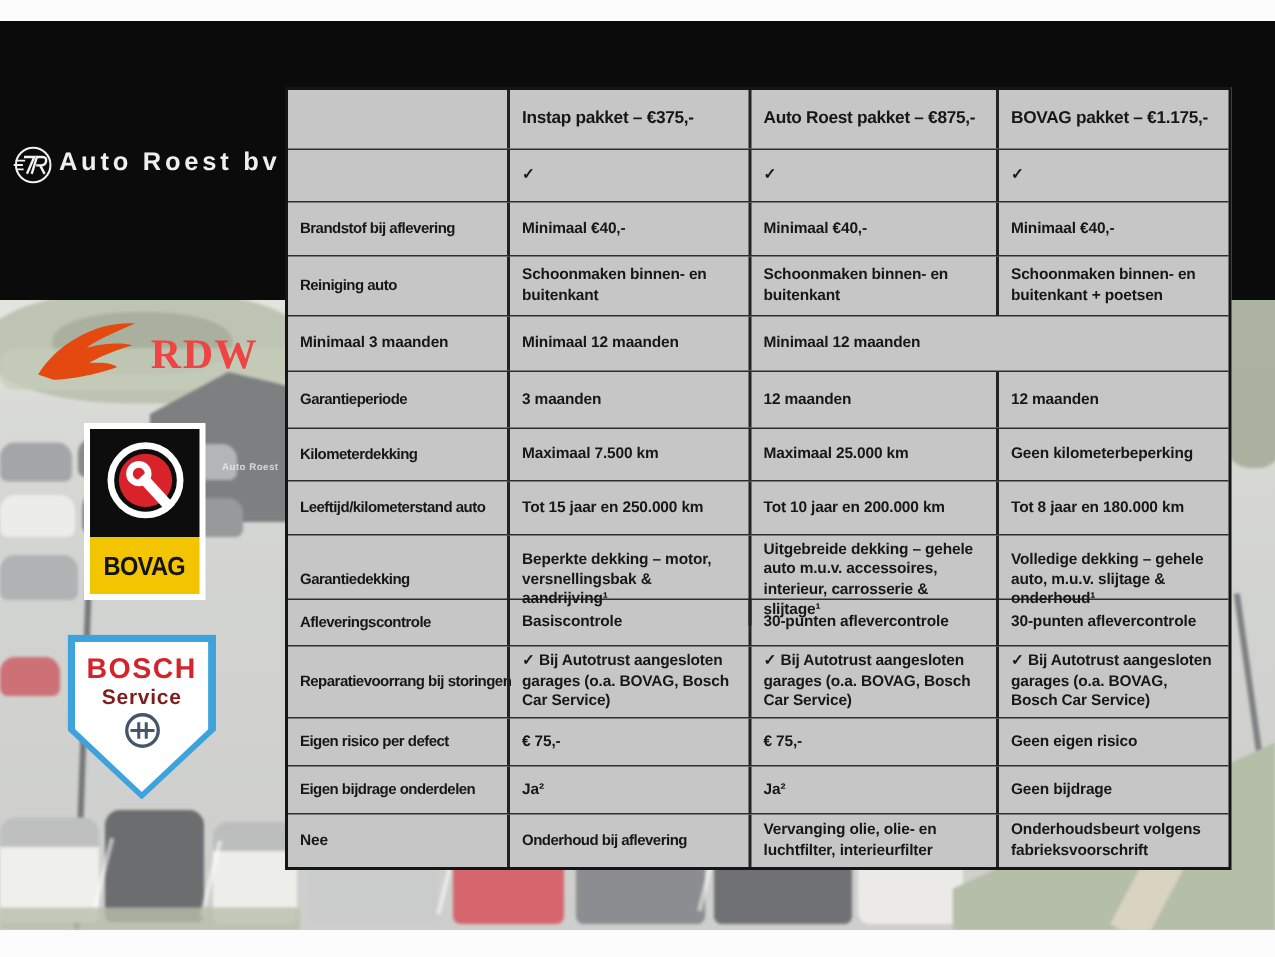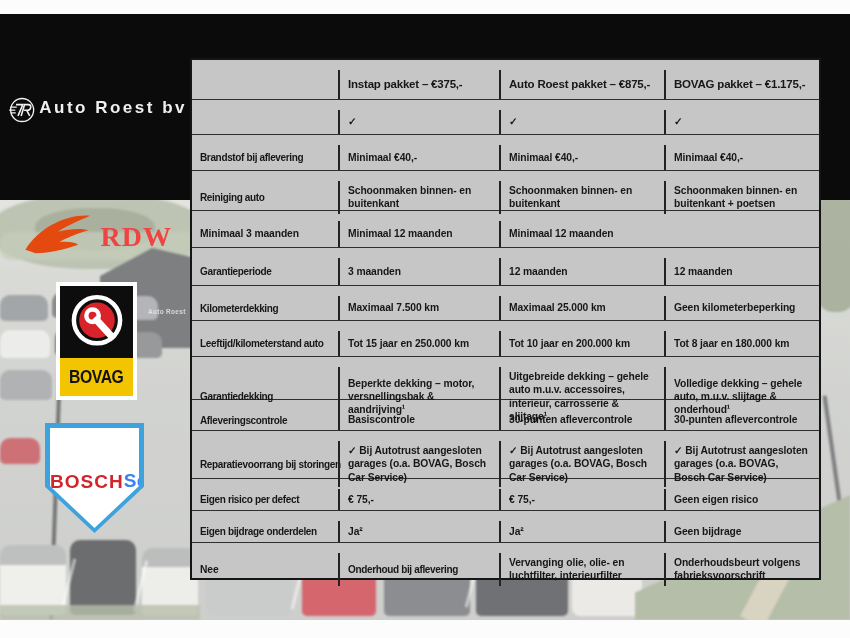--- a/index.html
+++ b/index.html
@@ -50,32 +50,32 @@
     display:flex;flex-direction:column;}
   .bovag-top{background:#0d0d0d;height:72px;display:flex;align-items:center;justify-content:center;}
   .bovag-bottom{background:#f2c500;flex:1;display:flex;align-items:center;justify-content:center;}
   .bovag-text{font-weight:700;font-size:17.5px;color:#121212;letter-spacing:-.5px;transform:scaleX(.9);}
 
   
   .bosch{position:absolute;left:45px;top:423px;width:99px;height:110px;z-index:5;background:#3ea3dc;
     clip-path:polygon(0 0,100% 0,100% 58%,50% 100%,0 58%);}
   .bosch-inner{position:absolute;left:5px;top:5px;right:5px;bottom:5px;background:#fff;
     clip-path:polygon(0 0,100% 0,100% 58%,50% 100%,0 58%);
-    display:flex;flex-direction:row;align-items:center;padding-top:8px;}
+    display:flex;flex-direction:column;align-items:center;padding-top:8px;}
   .bosch-line1{color:#d3242b;font-weight:700;font-size:19px;letter-spacing:1px;}
-  .bosch-line2{color:#3b82f6;font-weight:700;font-size:19px;letter-spacing:.5px;margin-top:-2px;}
+  .bosch-line2{color:#7f1d1d;font-weight:700;font-size:14px;letter-spacing:.5px;margin-top:-2px;}
   .bosch-inner svg{margin-top:2px;}
 
   
   .pkg-table{position:absolute;left:190px;top:58px;width:631px;z-index:10;background:#c6c6c6;
     border:2px solid #151515;}
   .t-row{display:grid;grid-template-columns:146px 161px 165px 155px;}
   .t-row + .t-row{border-top:1px solid #2e2e2e;}
   .t-cell{padding:3px 8px;display:flex;align-items:center;font-size:10.3px;font-weight:700;
-    color:#171717;line-height:1.3;letter-spacing:-.1px;margin-top:10px;}
+    color:#171717;line-height:1.3;letter-spacing:-.1px;}
   .t-cell + .t-cell{border-left:2px solid #222;}
   .t-label{font-size:10px;letter-spacing:-.35px;white-space:nowrap;}
   .t-head{font-size:11.5px;white-space:nowrap;letter-spacing:-.2px;}
   .pkg-table>.t-row:nth-child(1){height:39px}
   .pkg-table>.t-row:nth-child(2){height:35px}
   .pkg-table>.t-row:nth-child(3){height:36px}
   .pkg-table>.t-row:nth-child(4){height:40px}
   .pkg-table>.t-row:nth-child(5){height:37px}
   .pkg-table>.t-row:nth-child(6){height:38px}
   .pkg-table>.t-row:nth-child(7){height:35px}

